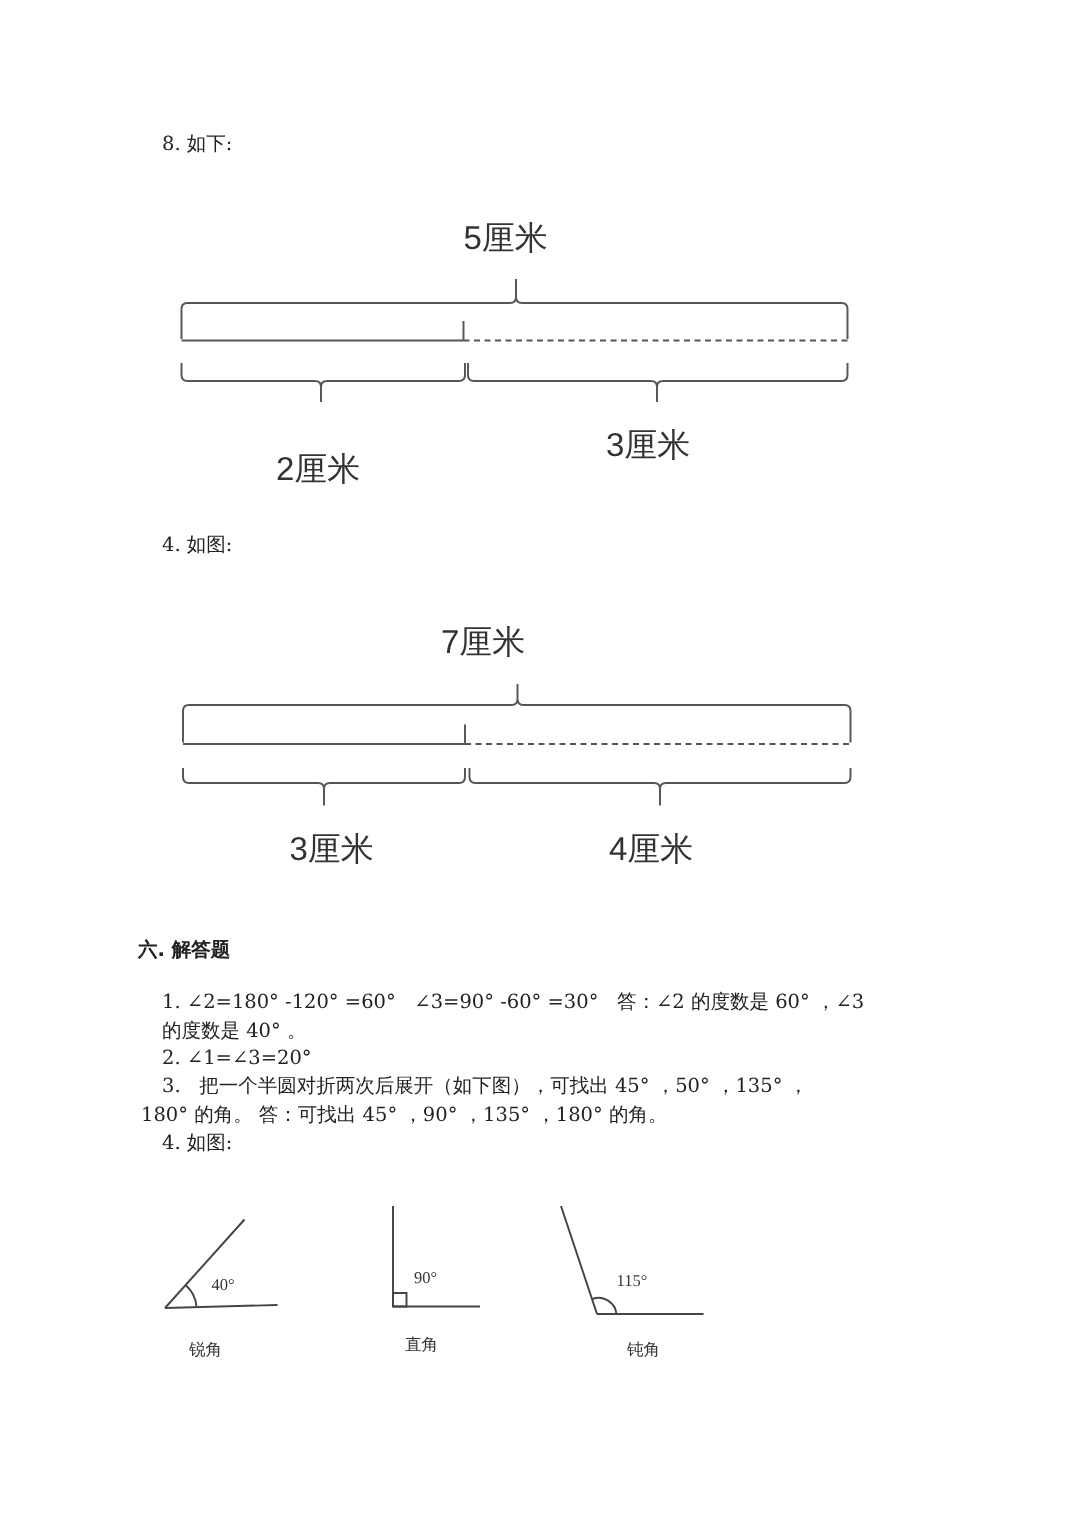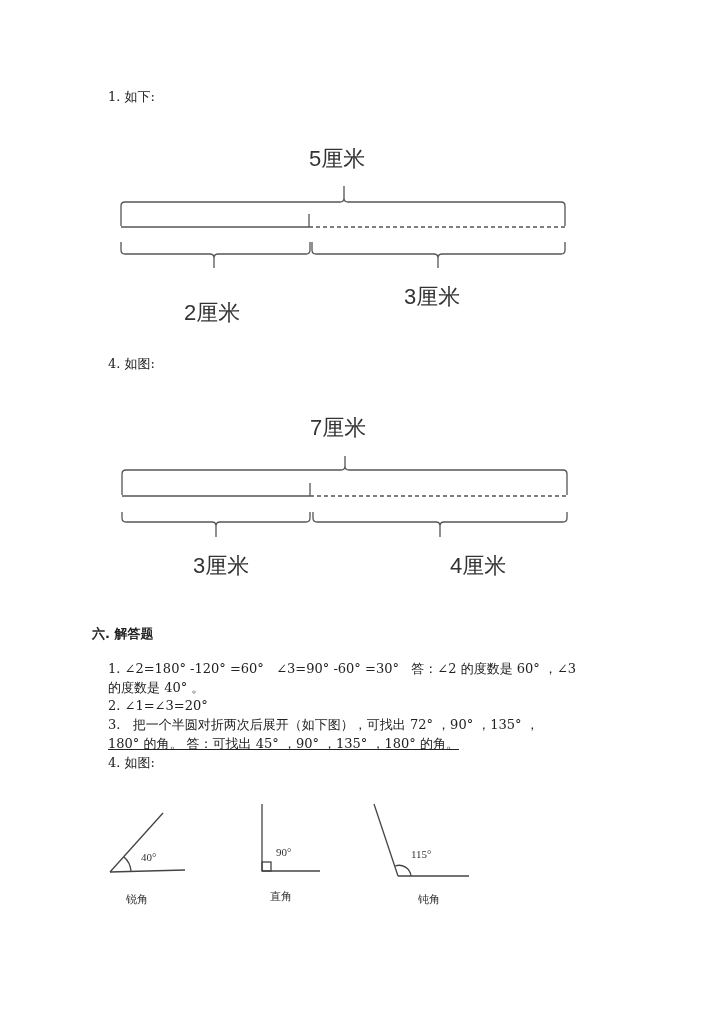--- a/index.html
+++ b/index.html
@@ -9,21 +9,21 @@
   .txt { font-size: 13px; line-height: 18px; white-space: pre; color: #222; }
   .heading { font-size: 13px; font-weight: bold; font-family: "DejaVu Sans", sans-serif; }
   .diag-label { font-family: "Liberation Sans", "DejaVu Sans", sans-serif; font-size: 22px; color: #333; white-space: pre; }
   .angle-label { font-family: "Liberation Serif", serif; font-size: 11px; color: #333; }
   .angle-name { font-family: "DejaVu Sans", sans-serif; font-size: 11px; color: #333; }
   svg { position: absolute; left: 0; top: 0; overflow: visible; }
 </style>
 </head>
 <body>
 
-<div class="abs txt" style="left:108px; top:88px;">1. 如下:</div>
+<div class="abs txt" style="left:108px; top:88px;">8. 如下:</div>
 
 <div class="abs diag-label" style="left:309px; top:144px;">5厘米</div>
 <svg width="720" height="1018">
   <g stroke="#555" stroke-width="1.3" fill="none">
 
     <path d="M121 226 L121 206 Q121 202 125 202 L340 202 Q344 202 344 198 L344 186 M344 198 Q344 202 348 202 L561 202 Q565 202 565 206 L565 226"></path>
 
     <line x1="121" y1="227" x2="309" y2="227"></line>
     <line x1="309" y1="214" x2="309" y2="227"></line>
 
@@ -32,41 +32,41 @@
     <path d="M121 242 L121 250 Q121 254 125 254 L210 254 Q214 254 214 258 L214 268 M214 258 Q214 254 218 254 L306 254 Q310 254 310 250 L310 242"></path>
 
     <path d="M312 242 L312 250 Q312 254 316 254 L434 254 Q438 254 438 258 L438 268 M438 258 Q438 254 442 254 L561 254 Q565 254 565 250 L565 242"></path>
   </g>
 </svg>
 <div class="abs diag-label" style="left:184px; top:282px;margin-top:16px;">2厘米</div>
 <div class="abs diag-label" style="left:404px; top:282px;">3厘米</div>
 
 <div class="abs txt" style="left:108px; top:355px;">4. 如图:</div>
 
-<div class="abs diag-label" style="left:310px; top:413px;">7厘米</div>
+<div class="abs diag-label" style="left:294px; top:413px;">7厘米</div>
 <svg width="720" height="1018">
   <g stroke="#555" stroke-width="1.3" fill="none">
     <path d="M122 495 L122 474 Q122 470 126 470 L341 470 Q345 470 345 466 L345 456 M345 466 Q345 470 349 470 L563 470 Q567 470 567 474 L567 495"></path>
     <line x1="122" y1="496" x2="310" y2="496"></line>
     <line x1="310" y1="483" x2="310" y2="496"></line>
     <line x1="310" y1="496" x2="567" y2="496" stroke-dasharray="4,3"></line>
     <path d="M122 512 L122 518 Q122 522 126 522 L212 522 Q216 522 216 526 L216 537 M216 526 Q216 522 220 522 L306 522 Q310 522 310 518 L310 512"></path>
     <path d="M313 512 L313 518 Q313 522 317 522 L436 522 Q440 522 440 526 L440 537 M440 526 Q440 522 444 522 L563 522 Q567 522 567 518 L567 512"></path>
   </g>
 </svg>
 <div class="abs diag-label" style="left:193px; top:551px;">3厘米</div>
-<div class="abs diag-label" style="left:406px; top:551px;margin-left:44px;">4厘米</div>
+<div class="abs diag-label" style="left:406px; top:551px;">4厘米</div>
 
 <div class="abs txt heading" style="left:92px; top:625px;">六. 解答题</div>
 
 <div class="abs txt" style="left:108px; top:660px;">1. ∠2=180° -120° =60°   ∠3=90° -60° =30°   答：∠2 的度数是 60° ，∠3</div>
 <div class="abs txt" style="left:108px; top:679px;">的度数是 40° 。</div>
 <div class="abs txt" style="left:108px; top:697px;">2. ∠1=∠3=20°</div>
-<div class="abs txt" style="left:108px; top:716px;">3.   把一个半圆对折两次后展开（如下图），可找出 72° ，90° ，135° ，</div>
-<div class="abs txt" style="left:108px; top:735px;text-decoration:underline;">180° 的角。 答：可找出 45° ，90° ，135° ，180° 的角。</div>
+<div class="abs txt" style="left:108px; top:716px;">3.   把一个半圆对折两次后展开（如下图），可找出 45° ，50° ，135° ，</div>
+<div class="abs txt" style="left:94px; top:735px;">180° 的角。 答：可找出 45° ，90° ，135° ，180° 的角。</div>
 <div class="abs txt" style="left:108px; top:754px;">4. 如图:</div>
 
 <svg width="720" height="1018">
   <g stroke="#444" stroke-width="1.3" fill="none">
 
     <line x1="110" y1="872" x2="185" y2="870"></line>
     <line x1="110" y1="872" x2="163" y2="813"></line>
     <path d="M131 871 A21 21 0 0 0 124 857"></path>
 
     <line x1="262" y1="871" x2="320" y2="871"></line>

